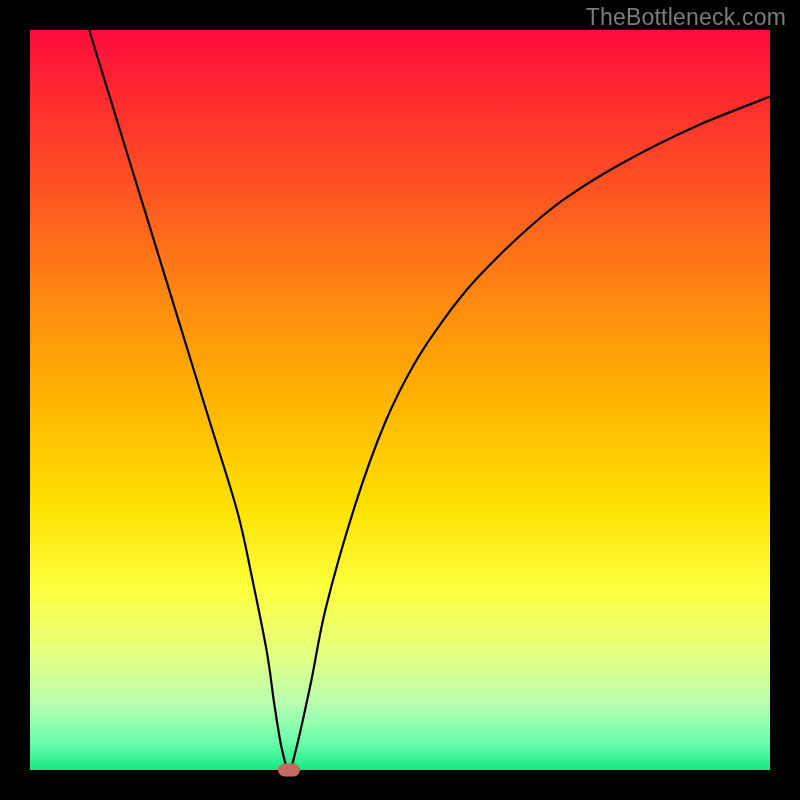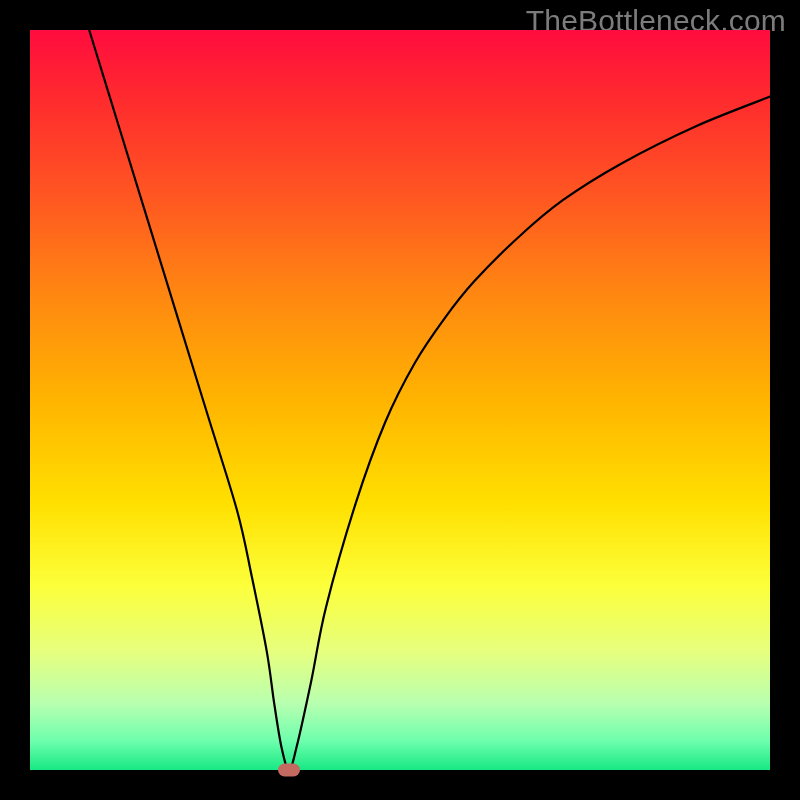--- a/index.html
+++ b/index.html
@@ -28,21 +28,21 @@
       #b8ffb0 91%,
       #6fffad 96%,
       #17e884 100%
     );
   }
   .watermark {
     position: absolute;
     top: 4px;
     right: 14px;
     font-family: Arial, Helvetica, sans-serif;
-    font-size: 30px;
+    font-size: 23px;
     color: #7c7c7c;
     font-weight: 400;
     letter-spacing: 0.2px;
     user-select: none;
   }
   svg.curves {
     position: absolute;
     left: 0; top: 0;
     width: 740px; height: 740px;
   }

